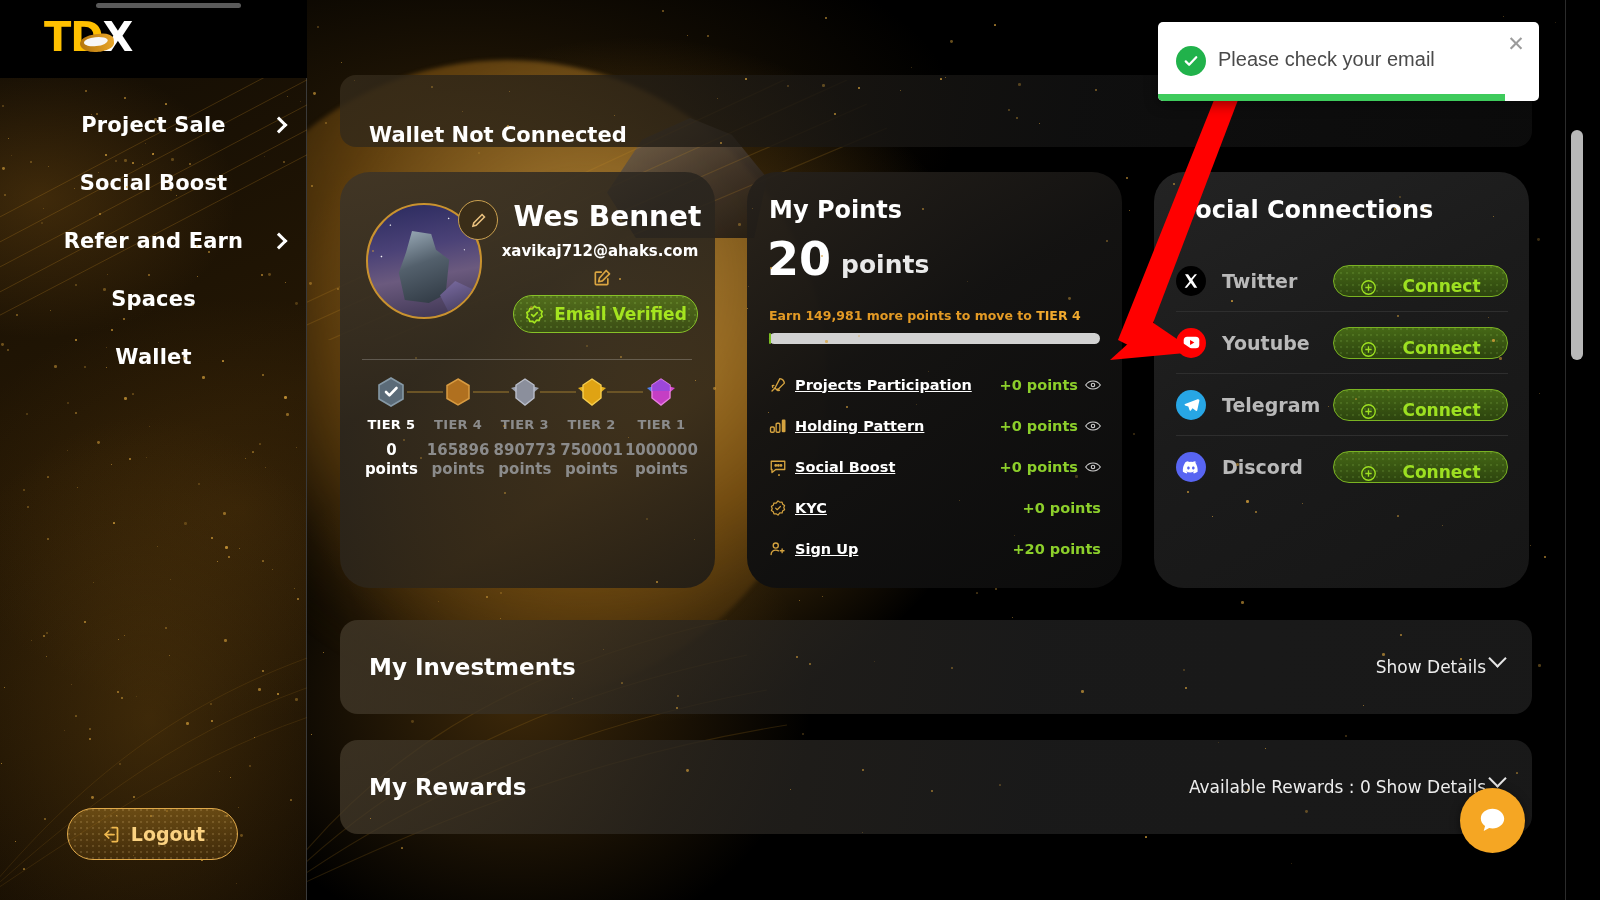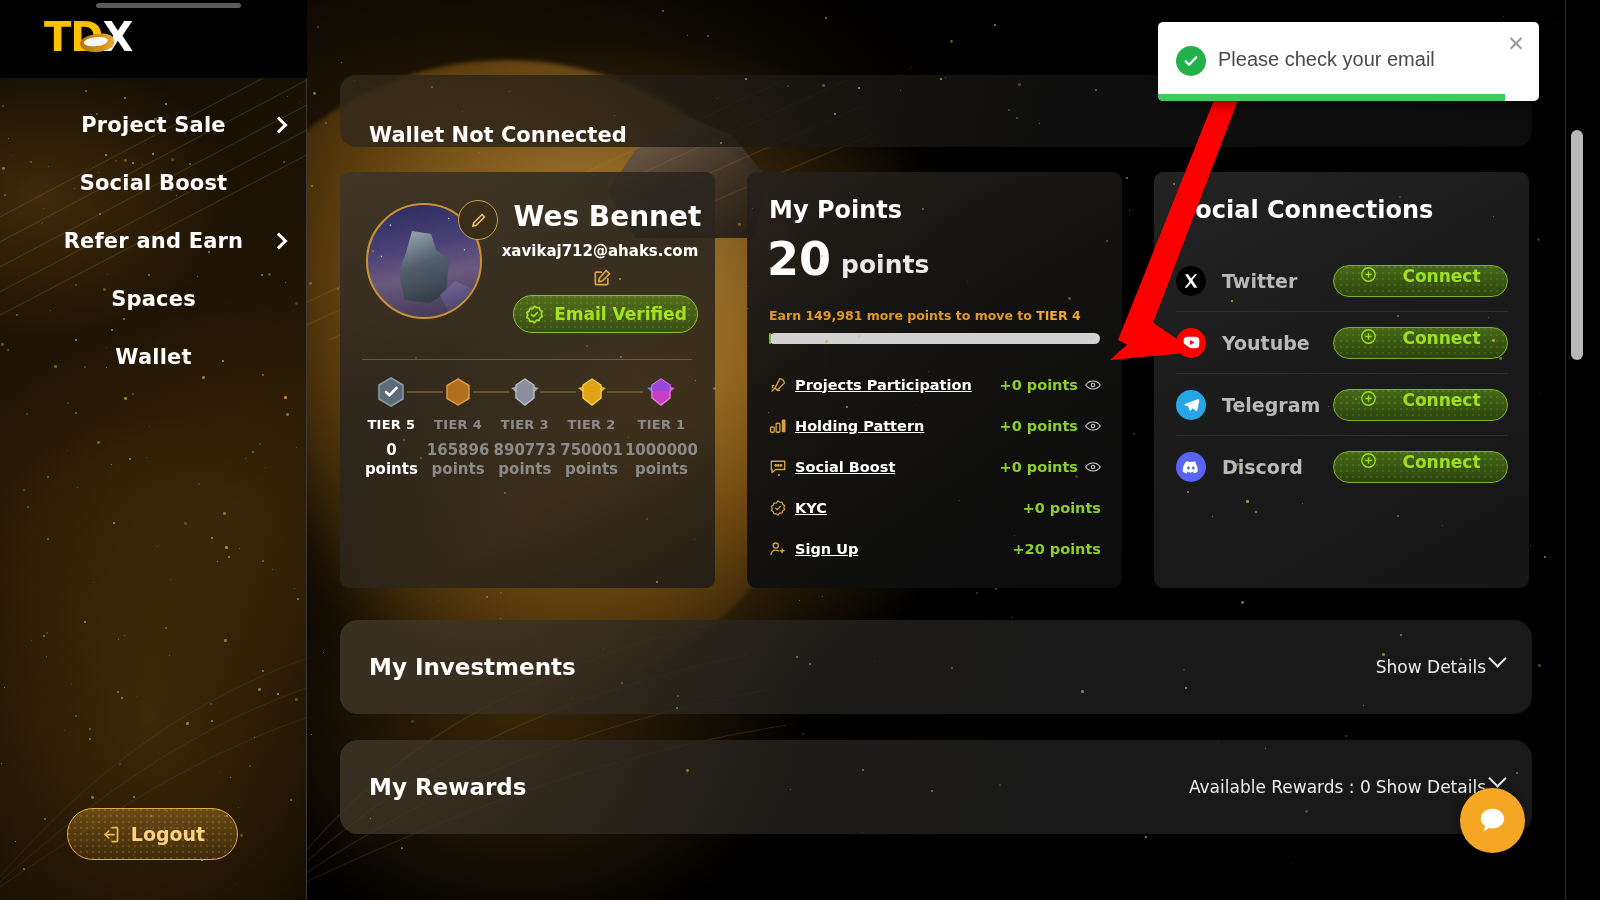--- a/index.html
+++ b/index.html
@@ -123,21 +123,21 @@
     border-radius:12px; border:1.6px solid #d6a03f;
     background:
       radial-gradient(circle at 1px 1px, rgba(255,215,140,.15) 1px, transparent 1.6px) 0 0/6px 6px,
       linear-gradient(180deg,rgba(150,96,22,.72),rgba(96,60,14,.72));
     display:flex;align-items:center;justify-content:center;gap:9px;cursor:pointer;
   }
   #connect-wallet-label{font-size:18px;font-weight:700;color:#f5b731;font-family:"DejaVu Sans",sans-serif;}
 
   
   .card{
-    position:absolute; border-radius:9px;
+    position:absolute; border-radius:30px;
   }
   #profile-card{
     left:33px; top:172px; width:375px; height:416px;
     background:linear-gradient(145deg, rgba(62,53,40,.88) 0%, rgba(40,36,30,.88) 38%, rgba(46,38,26,.86) 70%, rgba(32,28,22,.9) 100%);
   }
   #points-card{
     left:440px; top:172px; width:375px; height:416px;
     background:linear-gradient(150deg, rgba(38,33,27,.95) 0%, rgba(20,19,18,.97) 40%, #0c0c0c 100%);
   }
   #social-card{
@@ -222,21 +222,21 @@
   #social-list{position:absolute;left:22px;top:78px;width:332px;}
   .soc-row{height:62px;display:flex;align-items:center;border-bottom:1px solid #2e2e2e;}
   .soc-row:last-child{border-bottom:none;}
   .soc-ico{width:30px;height:30px;border-radius:50%;display:flex;align-items:center;justify-content:center;flex:0 0 30px;}
   .soc-name{margin-left:16px;font-size:19px;font-weight:600;color:#b9b9b9;font-family:"DejaVu Sans",sans-serif;}
   .soc-btn{
     margin-left:auto;width:175px;height:32px;border-radius:21px;
     background:
       radial-gradient(circle at 1px 1px, rgba(190,255,120,.12) 1px, transparent 1.6px) 0 0/6px 6px,
       linear-gradient(180deg,rgba(86,134,20,.72),rgba(52,84,10,.72));
-    border:1.2px solid #7ab322;display:flex;align-items:flex-start;justify-content:center;gap:25px;cursor:pointer;
+    border:1.2px solid #7ab322;display:flex;align-items:flex-end;justify-content:center;gap:25px;cursor:pointer;
   }
   .soc-btn-label{font-size:17px;font-weight:600;color:#9de021;font-family:"DejaVu Sans",sans-serif;}
 
   
   .accordion{
     position:absolute;left:33px;width:1192px;height:94px;border-radius:18px;
     background:linear-gradient(100deg, rgba(70,60,44,.72) 0%, rgba(42,38,32,.78) 28%, rgba(28,28,28,.9) 58%, rgba(26,26,26,.95) 100%);
     display:flex;align-items:center;
   }
   #investments-acc{top:620px;}

